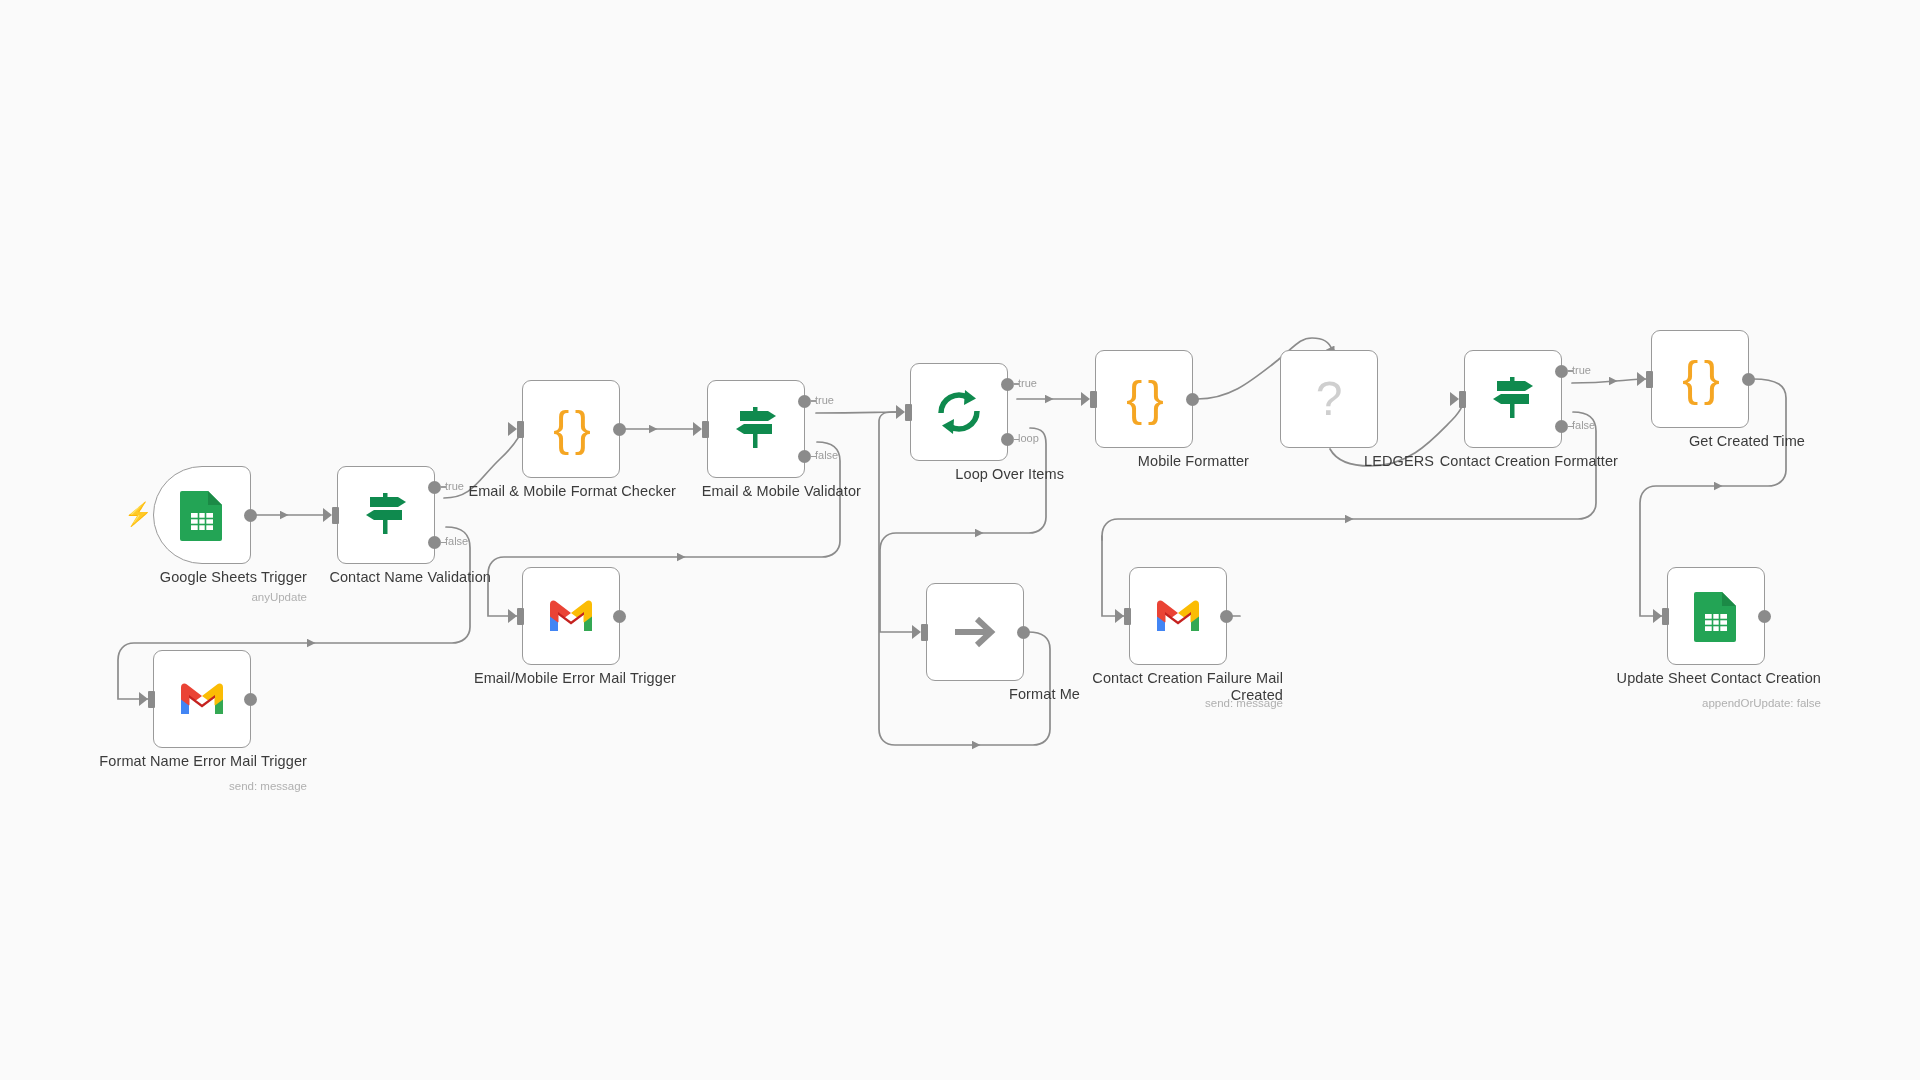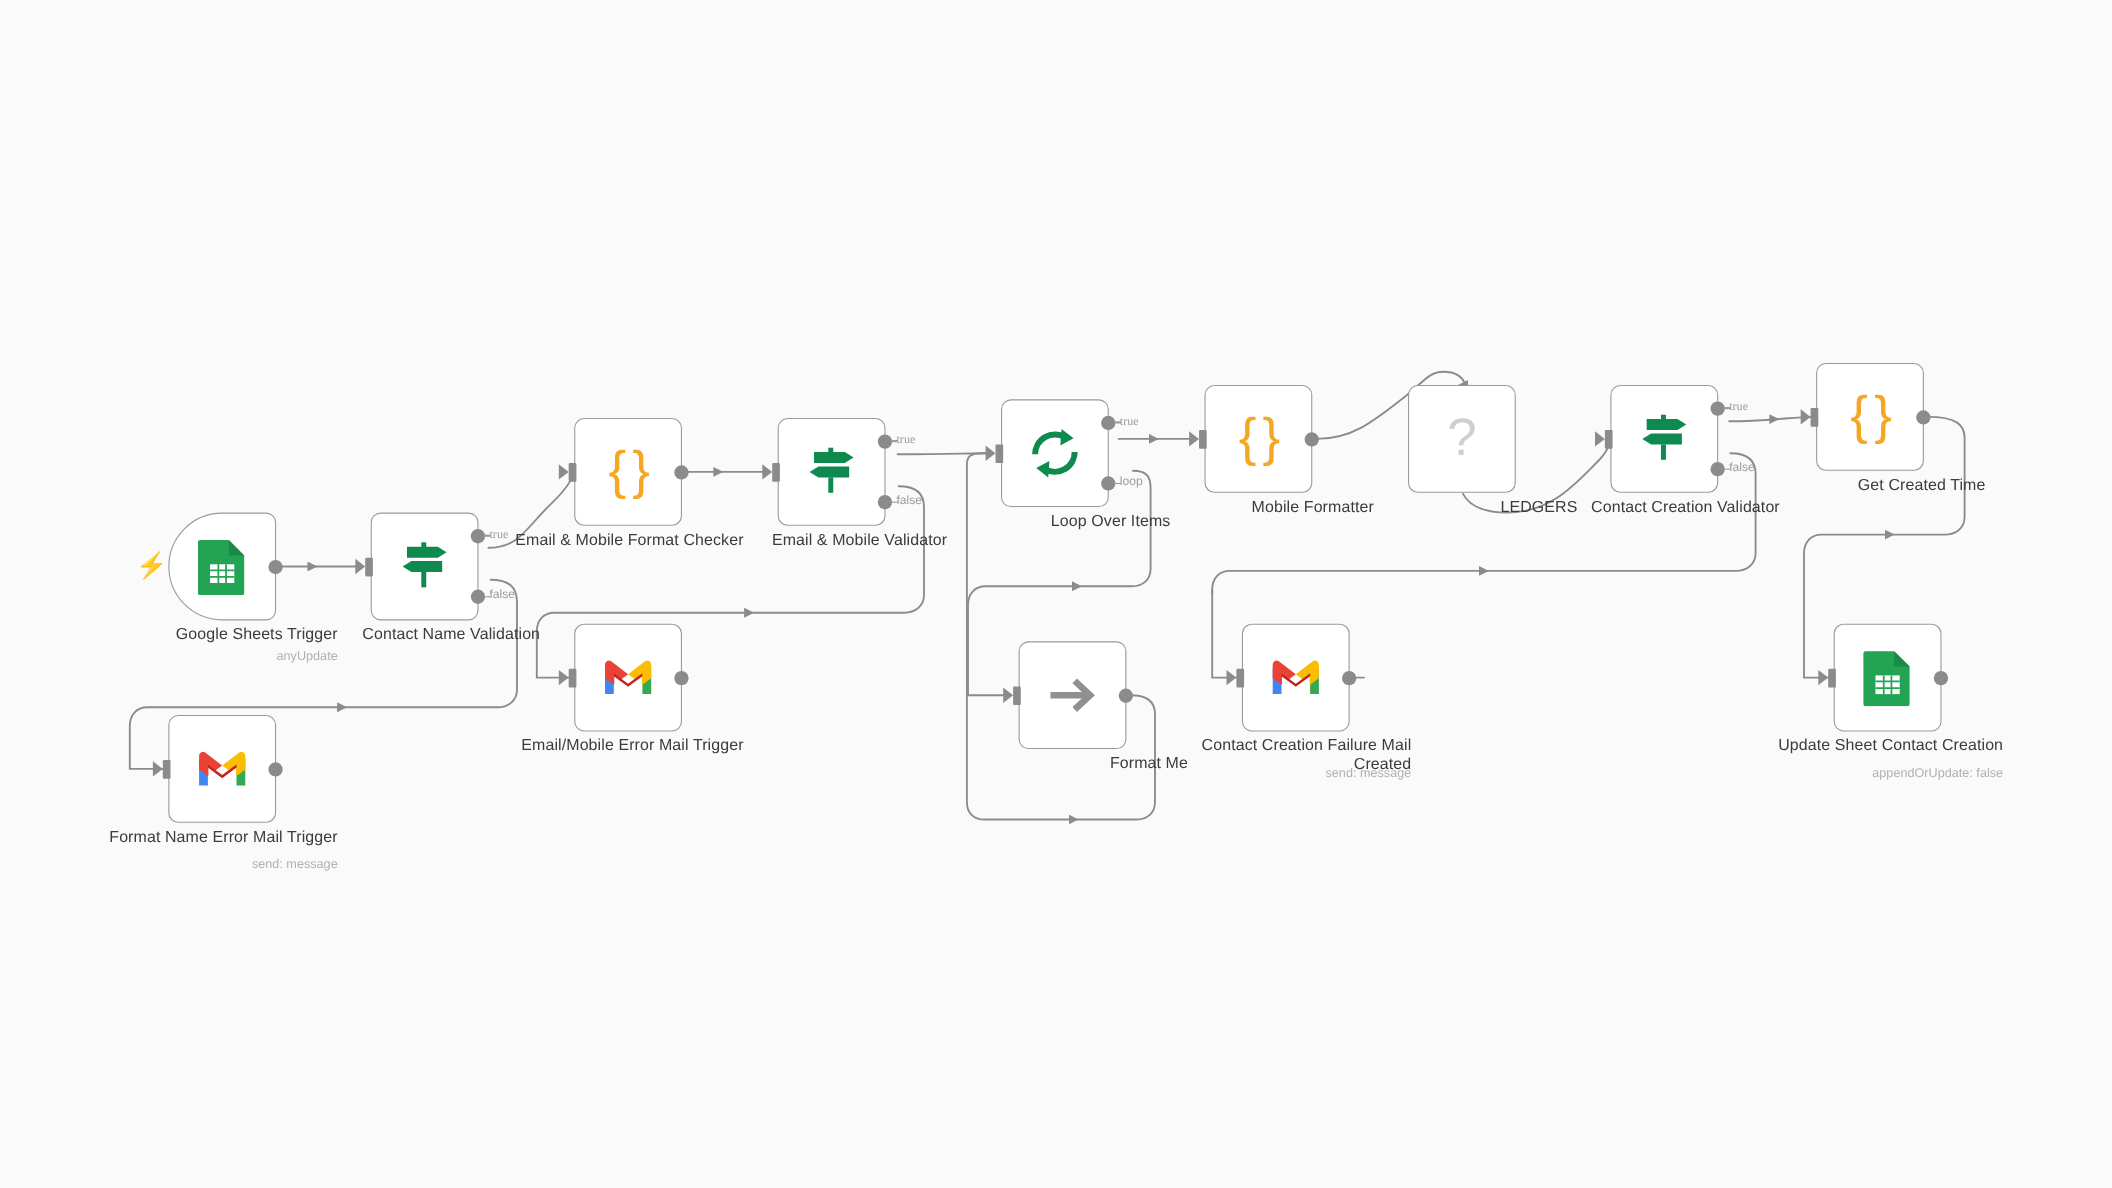--- a/index.html
+++ b/index.html
@@ -94,21 +94,21 @@
     border-left: 9px solid #8b8b8b;
   }
   .port-text {
     position: absolute;
     font-size: 11px;
     color: #9c9c9c;
     left: 59px;
     top: -7px;
     white-space: nowrap;
   }
-  .port-text.top { top: -35px; font-family: Liberation Serif, serif; }
+  .port-text.top { top: -35px; }
   .port-text.bot { top: 20px; }
   .port-dash {
     position: absolute;
     left: 54px;
     width: 6px;
     height: 1.2px;
     background: #9c9c9c;
     top: -0.6px;
   }
   .port-dash.top { top: -28.6px; }
@@ -398,21 +398,21 @@
       </svg>
     </div>
     <div class="port-in"></div>
     <div class="port-arrow"></div>
     <div class="port-out top"></div>
     <div class="port-dash top"></div>
     <div class="port-text top">true</div>
     <div class="port-out bot"></div>
     <div class="port-dash bot"></div>
     <div class="port-text bot">false</div>
-    <div class="node-label">Contact Creation Validator</div>
+    <div class="node-label">Contact Creation Formatter</div>
   </div>
 
   <div class="node" style="left:1700px; top:379px;">
     <div class="node-box">
       <span class="ic ic-braces">{ }</span>
     </div>
     <div class="port-in"></div>
     <div class="port-arrow"></div>
     <div class="port-out"></div>
     <div class="node-label">Get Created Time</div>

